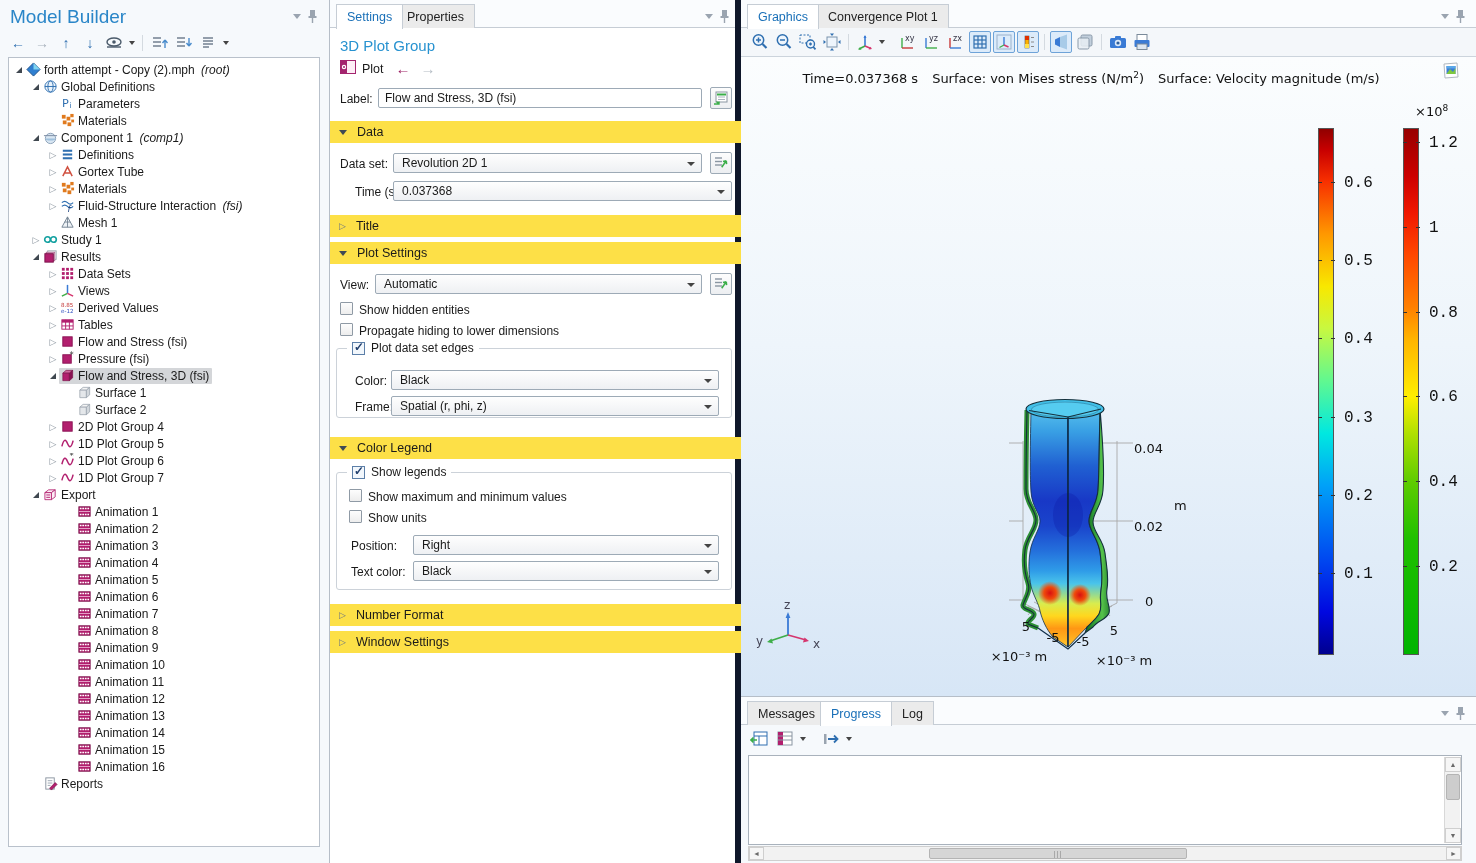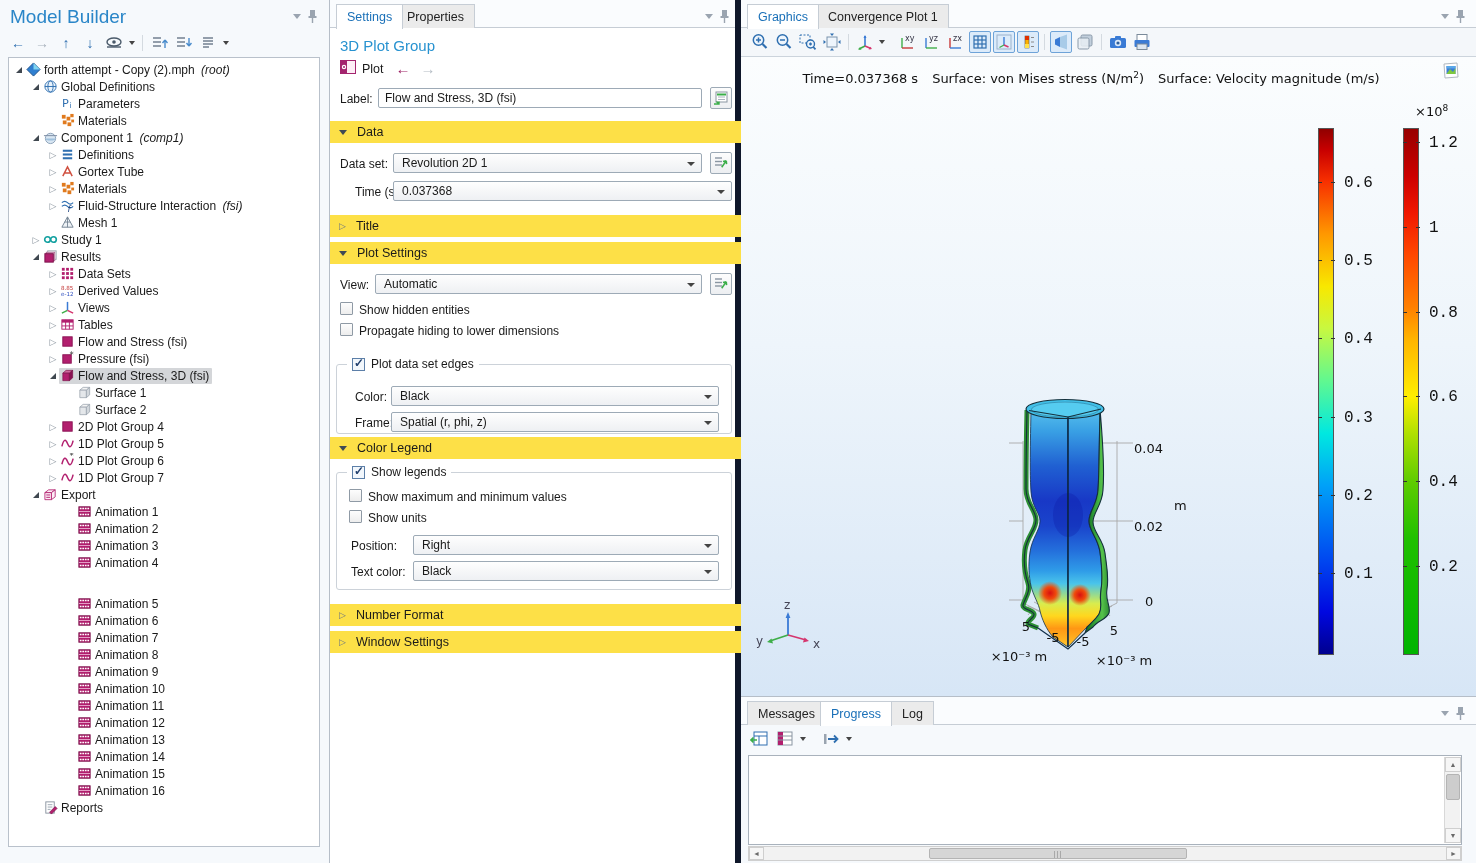--- a/index.html
+++ b/index.html
@@ -335,38 +335,38 @@
               </svg>
             </span>
             <span>Data Sets</span>
           </span>
         </div>
         <div class="trow" style="padding-left: 38px;">
           <span class="tw collapsed"></span>
           <span class="tcont">
             <span class="ticon">
               <svg viewBox="0 0 16 16" width="15" height="15">
-                <text x="1" y="7" font-size="6" fill="#c03030">8.85</text>
-                <text x="1" y="14" font-size="6" fill="#3050c0">e-12</text>
-              </svg>
-            </span>
-            <span>Derived Values</span>
-          </span>
-        </div>
-        <div class="trow" style="padding-left: 38px;">
-          <span class="tw collapsed"></span>
-          <span class="tcont">
-            <span class="ticon">
-              <svg viewBox="0 0 16 16" width="15" height="15">
                 <line x1="8" y1="11" x2="8" y2="2" stroke="#3a7bd5" stroke-width="1.6"></line>
                 <line x1="8" y1="11" x2="2" y2="14" stroke="#3fae49" stroke-width="1.6"></line>
                 <line x1="8" y1="11" x2="14" y2="14" stroke="#d5356e" stroke-width="1.6"></line>
               </svg>
             </span>
             <span>Views</span>
+          </span>
+        </div>
+        <div class="trow" style="padding-left: 38px;">
+          <span class="tw collapsed"></span>
+          <span class="tcont">
+            <span class="ticon">
+              <svg viewBox="0 0 16 16" width="15" height="15">
+                <text x="1" y="7" font-size="6" fill="#c03030">8.85</text>
+                <text x="1" y="14" font-size="6" fill="#3050c0">e-12</text>
+              </svg>
+            </span>
+            <span>Derived Values</span>
           </span>
         </div>
         <div class="trow" style="padding-left: 38px;">
           <span class="tw collapsed"></span>
           <span class="tcont">
             <span class="ticon">
               <svg viewBox="0 0 16 16" width="15" height="15">
                 <rect x="2" y="3" width="12" height="10" fill="#fff" stroke="#b21f6e"></rect>
                 <rect x="2" y="3" width="12" height="3" fill="#b21f6e"></rect>
                 <path d="M2,9.5 h12 M6,3 v10 M10,3 v10" stroke="#b21f6e"></path>
@@ -579,21 +579,21 @@
                   <rect x="5.7" y="10.4" width="1.8" height="1.6"></rect>
                   <rect x="8.4" y="10.4" width="1.8" height="1.6"></rect>
                   <rect x="11.1" y="10.4" width="1.8" height="1.6"></rect>
                 </g>
                 <line x1="2" y1="8" x2="14" y2="8" stroke="#e8a8cc"></line>
               </svg>
             </span>
             <span>Animation 4</span>
           </span>
         </div>
-        <div class="trow" style="padding-left: 55px; margin-top: 24px;">
+        <div class="trow" style="padding-left: 55px;">
           <span class="tw none"></span>
           <span class="tcont">
             <span class="ticon">
               <svg viewBox="0 0 16 16" width="15" height="15">
                 <rect x="2" y="3" width="12" height="10" fill="#b21f6e" stroke="#7a1048"></rect>
                 <g fill="#fff">
                   <rect x="3" y="4" width="1.8" height="1.6"></rect>
                   <rect x="5.7" y="4" width="1.8" height="1.6"></rect>
                   <rect x="8.4" y="4" width="1.8" height="1.6"></rect>
                   <rect x="11.1" y="4" width="1.8" height="1.6"></rect>
@@ -964,21 +964,21 @@
           </g>
           <path d="M11,13 L11,5 M11,5 L8.8,7.6 M11,5 L13.2,7.6" stroke="#3aae49" stroke-width="1.5" fill="none" transform="rotate(35 11 9)"></path>
         </svg>
       </span>
 
     <span class="cb" style="left:10px;top:302px;"></span>
     <span class="cblabel" style="left:29px;top:303px;">Show hidden entities</span>
     <span class="cb" style="left:10px;top:323px;"></span>
     <span class="cblabel" style="left:29px;top:324px;">Propagate hiding to lower dimensions</span>
 
-    <div class="fieldset" style="left:6px;top:364px;width:396px;height:70px;">
+    <div class="fieldset" style="left:6px;top:348px;width:396px;height:70px;">
       <span class="legend">
           <span class="cb2 checked"></span>
           <span>Plot data set edges</span>
         </span>
       <span class="flabel" style="left:18px;top:25px;">Color:</span>
       <div class="combo" style="left:54px;top:21px;width:328px;">
           <span>Black</span>
           <span class="arr"></span>
         </div>
       <span class="flabel" style="left:18px;top:51px;">Frame:</span>

